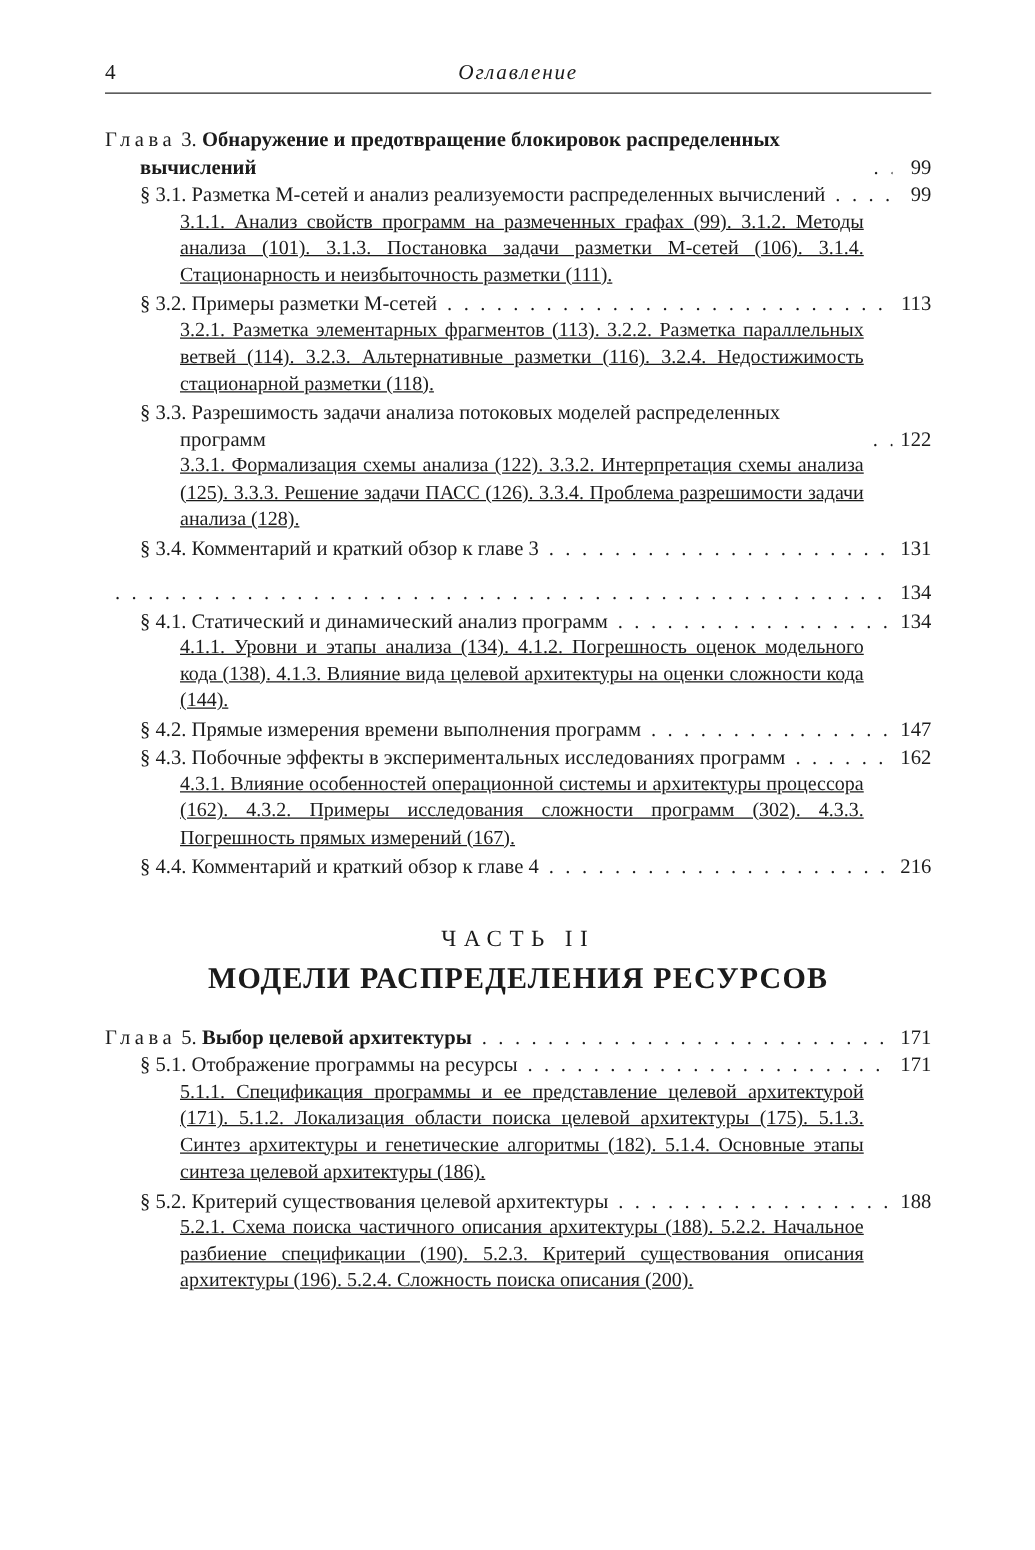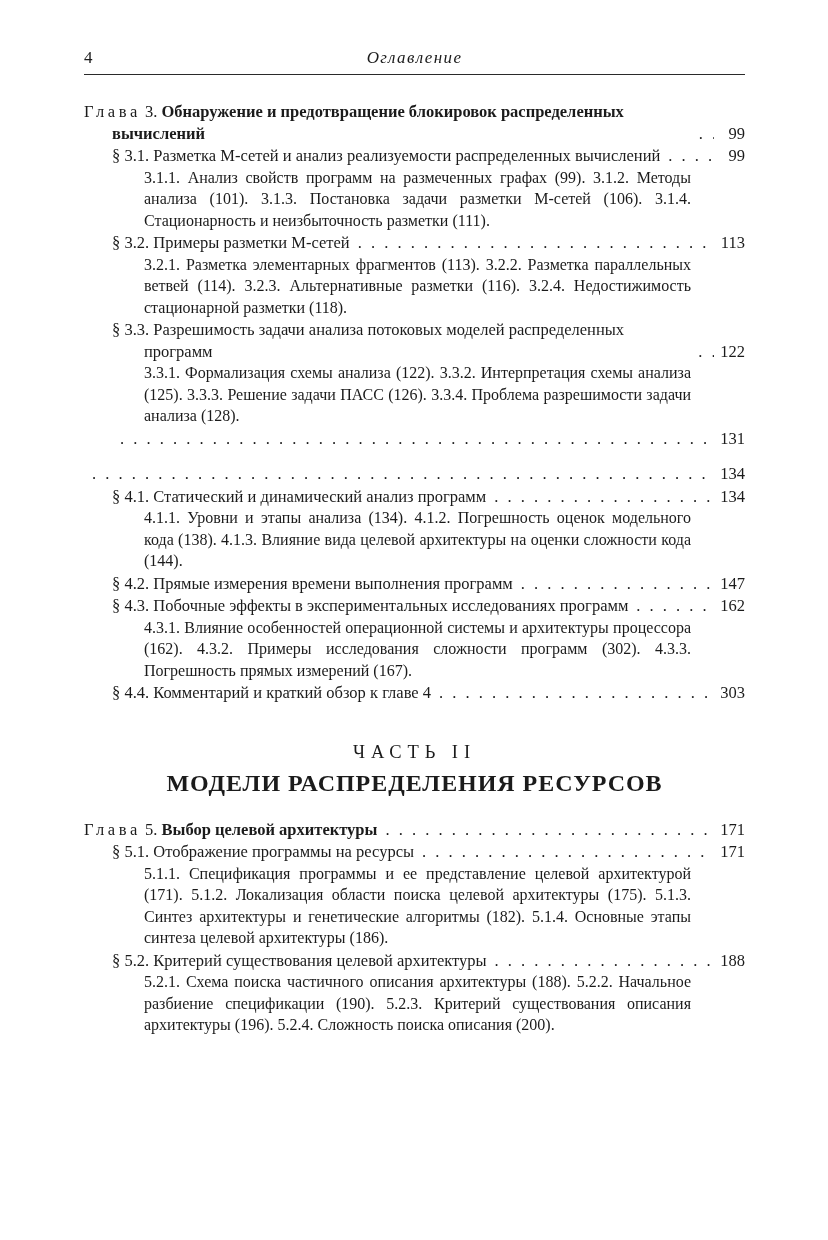--- a/index.html
+++ b/index.html
@@ -51,20 +51,21 @@
   .chapter .text { padding-left: 28px; text-indent: -28px; }
   .chap-word { letter-spacing: 0.22em; }
   .chap-title { font-weight: bold; }
   .entry.section { margin-left: 28px; margin-top: 1px; }
   .section .text { padding-left: 32px; text-indent: -32px; }
   .detail {
     margin: 0 54px 1px 60px;
     font-size: 16px;
     line-height: 21.5px;
     text-align: justify;
+    text-decoration: underline;
   }
   .leader {
     flex: 1 1 16px;
     min-width: 14px;
     overflow: hidden;
     white-space: nowrap;
     margin: 0 5px 0 8px;
     letter-spacing: 2.5px;
   }
   .leader::after {
@@ -112,20 +113,21 @@
         <span class="page-ref">113</span>
       </div>
       <div class="detail">3.2.1. Разметка элементарных фрагментов (113). 3.2.2. Разметка параллельных ветвей (114). 3.2.3. Альтернативные разметки (116). 3.2.4. Недостижимость стационарной разметки (118).</div>
       <div class="entry section">
         <span class="text"><span class="sec-num">§ 3.3.</span> <span class="sec-title">Разрешимость задачи анализа потоковых моделей распределенных программ</span></span>
         <span class="leader"></span>
         <span class="page-ref">122</span>
       </div>
       <div class="detail">3.3.1. Формализация схемы анализа (122). 3.3.2. Интерпретация схемы анализа (125). 3.3.3. Решение задачи ПАСС (126). 3.3.4. Проблема разрешимости задачи анализа (128).</div>
       <div class="entry section">
+        <span class="text"><span class="sec-num">§ 3.4.</span> <span class="sec-title">Комментарий и краткий обзор к главе 3</span></span>
         <span class="leader"></span>
         <span class="page-ref">131</span>
       </div>
       <div class="entry chapter">
         <span class="leader"></span>
         <span class="page-ref">134</span>
       </div>
       <div class="entry section">
         <span class="text"><span class="sec-num">§ 4.1.</span> <span class="sec-title">Статический и динамический анализ программ</span></span>
         <span class="leader"></span>
@@ -139,21 +141,21 @@
       </div>
       <div class="entry section">
         <span class="text"><span class="sec-num">§ 4.3.</span> <span class="sec-title">Побочные эффекты в экспериментальных исследованиях программ</span></span>
         <span class="leader"></span>
         <span class="page-ref">162</span>
       </div>
       <div class="detail">4.3.1. Влияние особенностей операционной системы и архитектуры процессора (162). 4.3.2. Примеры исследования сложности программ (302). 4.3.3. Погрешность прямых измерений (167).</div>
       <div class="entry section">
         <span class="text"><span class="sec-num">§ 4.4.</span> <span class="sec-title">Комментарий и краткий обзор к главе 4</span></span>
         <span class="leader"></span>
-        <span class="page-ref">303</span>
+        <span class="page-ref">216</span>
       </div>
       <div class="part">
         <div class="part-kicker">ЧАСТЬ II</div>
         <div class="part-title">МОДЕЛИ РАСПРЕДЕЛЕНИЯ РЕСУРСОВ</div>
       </div>
       <div class="entry chapter">
         <span class="text"><span class="chap-word">Глава</span> <span class="chap-num">5.</span> <span class="chap-title">Выбор целевой архитектуры</span></span>
         <span class="leader"></span>
         <span class="page-ref">171</span>
       </div>

